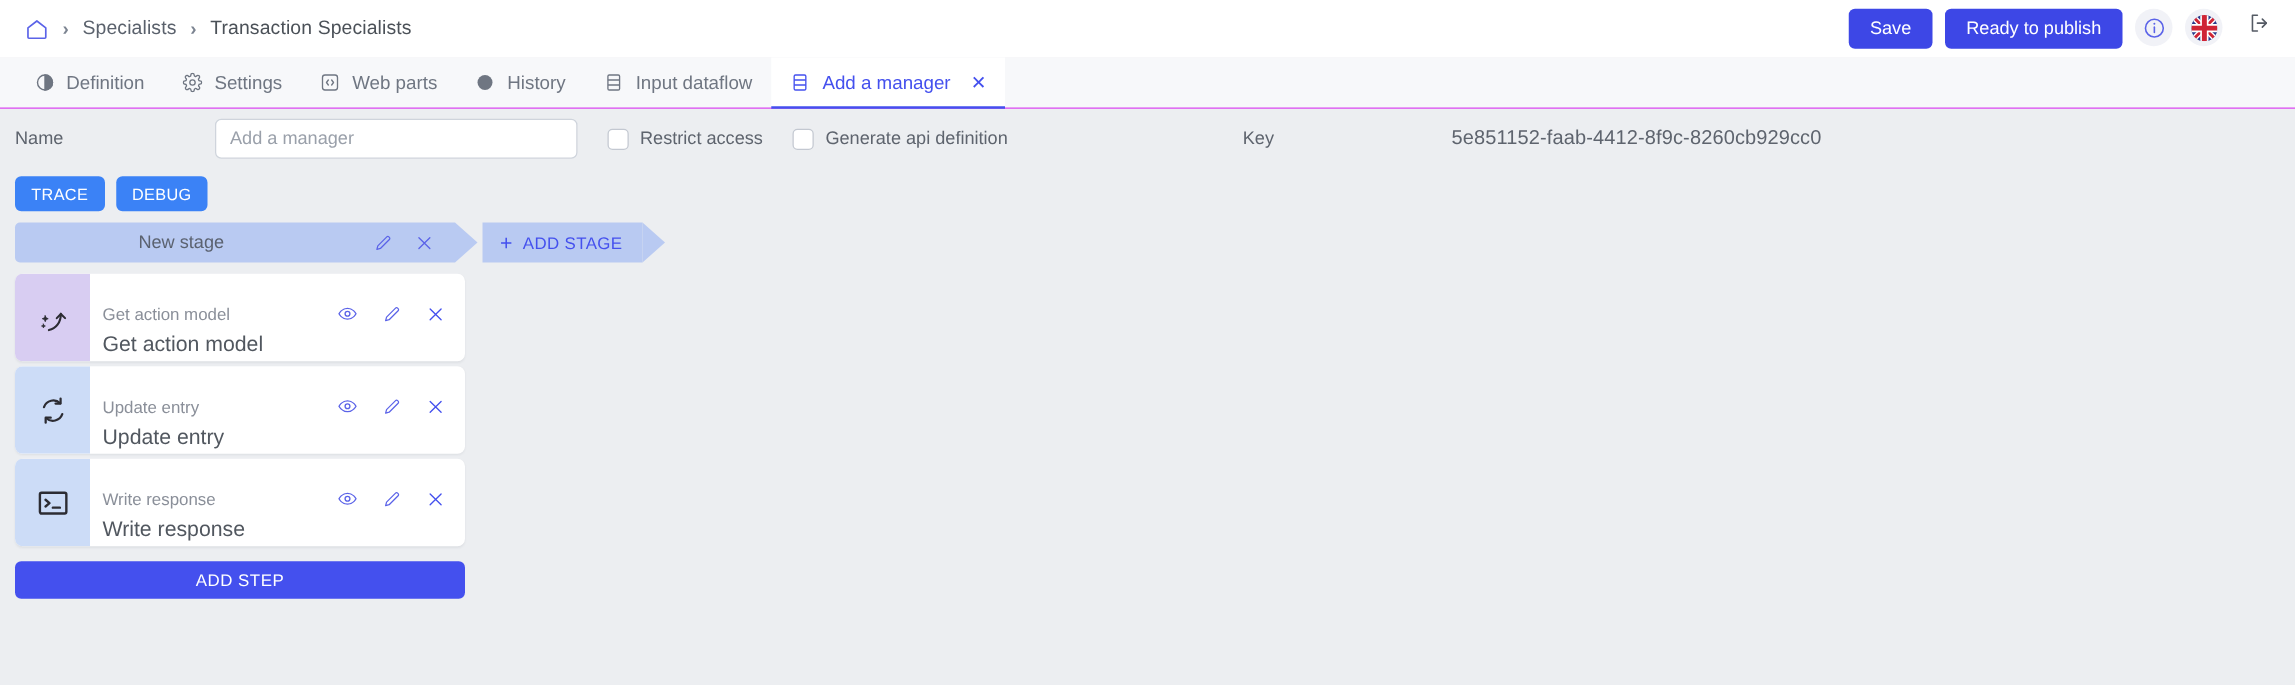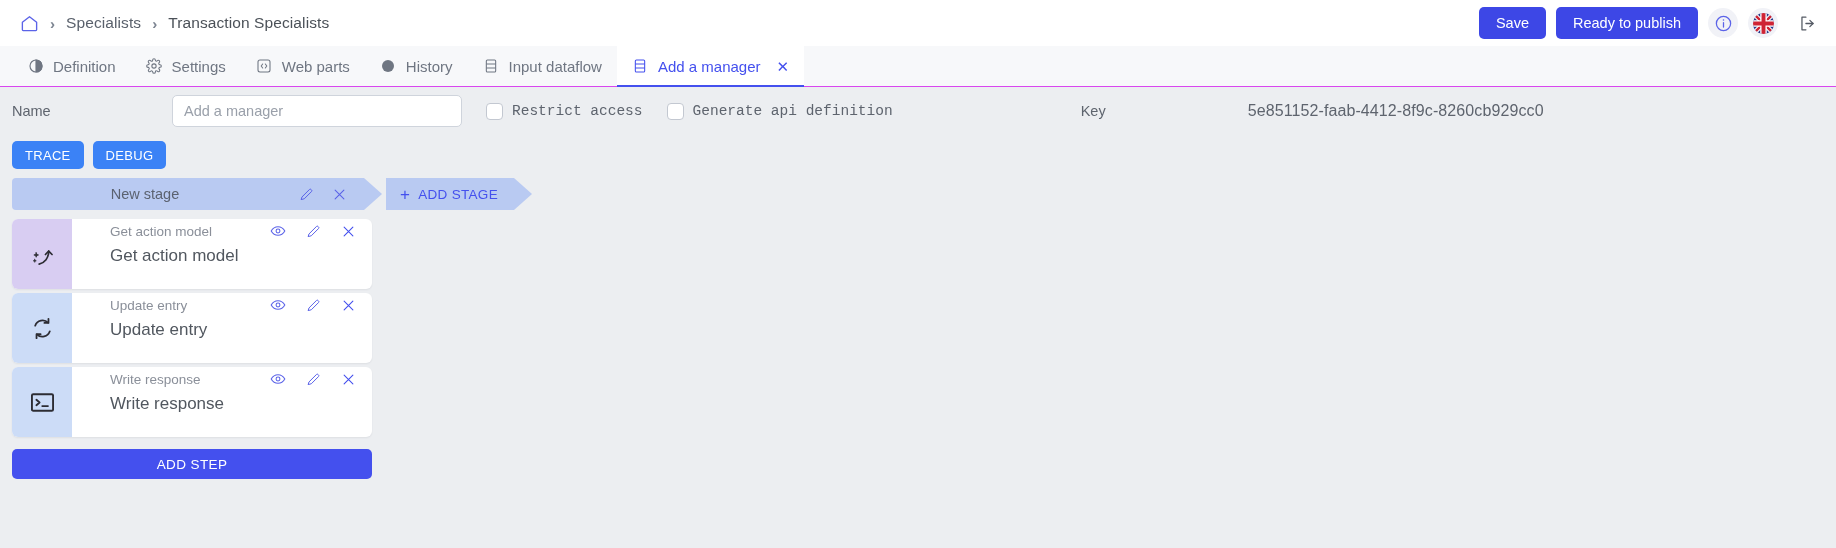--- a/index.html
+++ b/index.html
@@ -18,21 +18,21 @@
     display:flex; align-items:center;
     padding:0 18px 0 20px;
     position:relative;
   }
   .breadcrumb{ display:flex; align-items:center; gap:11px; }
   .home-icon{ width:19px; height:19px; display:block; }
   .chev{ color:#7c8491; font-size:15px; font-weight:600; line-height:1; user-select:none;}
   .crumb{ font-size:15.5px; color:#5a616c; letter-spacing:.1px; }
   .crumb.active{ color:#4b5158; }
 
-  .topbar-right{ margin-left:auto; display:flex; align-items:center; gap:10px; }
+  .topbar-right{ margin-left:auto; display:flex; gap:10px; }
   .btn-primary{
     background:#3d47e6; color:#fff; border:none; border-radius:5px;
     height:32px; padding:0 17px; font-size:14.5px; cursor:pointer;
     font-family:"Liberation Sans", sans-serif;
     display:flex; align-items:center; justify-content:center;
   }
   .icon-circle{
     width:30px;height:30px;border-radius:50%;background:#f1f2f7;
     display:flex;align-items:center;justify-content:center;cursor:pointer;
   }
@@ -69,21 +69,21 @@
     height:48px; display:flex; align-items:center;
     padding-left:12px; background:#eceef1;
   }
   .lbl{ font-size:14.5px; color:#5e646e; }
   .name-label{ width:160px; }
   .name-input{
     width:290px; height:32px; border:1px solid #cfd4dc; border-radius:5px;
     background:#fff; padding:0 11px; font-size:14.5px; color:#9aa0aa;
     font-family:"Liberation Sans", sans-serif; outline:none;
   }
-  .chk-wrap{ display:flex; align-items:center; gap:9px; margin-left:24px; cursor:pointer;font-family:Liberation Mono, monospace;}
+  .chk-wrap{ display:flex; align-items:center; gap:9px; margin-left:24px; cursor:pointer;}
   .chkbox{
     width:17px;height:17px;border:1.6px solid #c3c8d1;border-radius:4px;background:#fff;
   }
   .key-label{ margin-left:188px; }
   .key-val{ margin-left:142px; font-size:16px; color:#5e646e; letter-spacing:.1px;}
 
   
   .tdrow{ padding:6px 0 8px 12px; display:flex; gap:9px; }
   .btn-td{
     background:#3b82f6; color:#fff; border:none; border-radius:5px;
@@ -117,21 +117,21 @@
   
   .steps{ padding-left:12px; padding-top:8px; width:372px; }
   .card{
     display:flex; background:#fff; border-radius:6px; overflow:hidden;
     margin-bottom:4px; height:70px;
     box-shadow:0 1px 2px rgba(30,40,60,.07);
   }
   .card-ico{
     width:60px; display:flex; align-items:center; justify-content:center; flex:0 0 60px;
   }
-  .card-body{ flex:1; padding:4px 12px 0 10px; display:flex; flex-direction:column;margin-left:28px; }
+  .card-body{ flex:1; padding:24px 12px 0 10px; display:flex; flex-direction:column; }
   .card-head{ display:flex; align-items:center; }
   .card-sub{ font-size:13.5px; color:#8a8f99; flex:1; }
   .card-actions{ display:flex; align-items:center; gap:19px; padding-right:4px;}
   .card-action{ cursor:pointer; display:flex; align-items:center; justify-content:center; width:16px;height:16px;}
   .card-title{ font-size:17px; color:#51575f; margin-top:7px; }
 
   .addstep{
     width:360px; margin-left:12px; margin-top:8px; height:30px;
     background:#4450ee; color:#fff; border:none; border-radius:5px;
     font-size:13.5px; letter-spacing:.4px; cursor:pointer;

